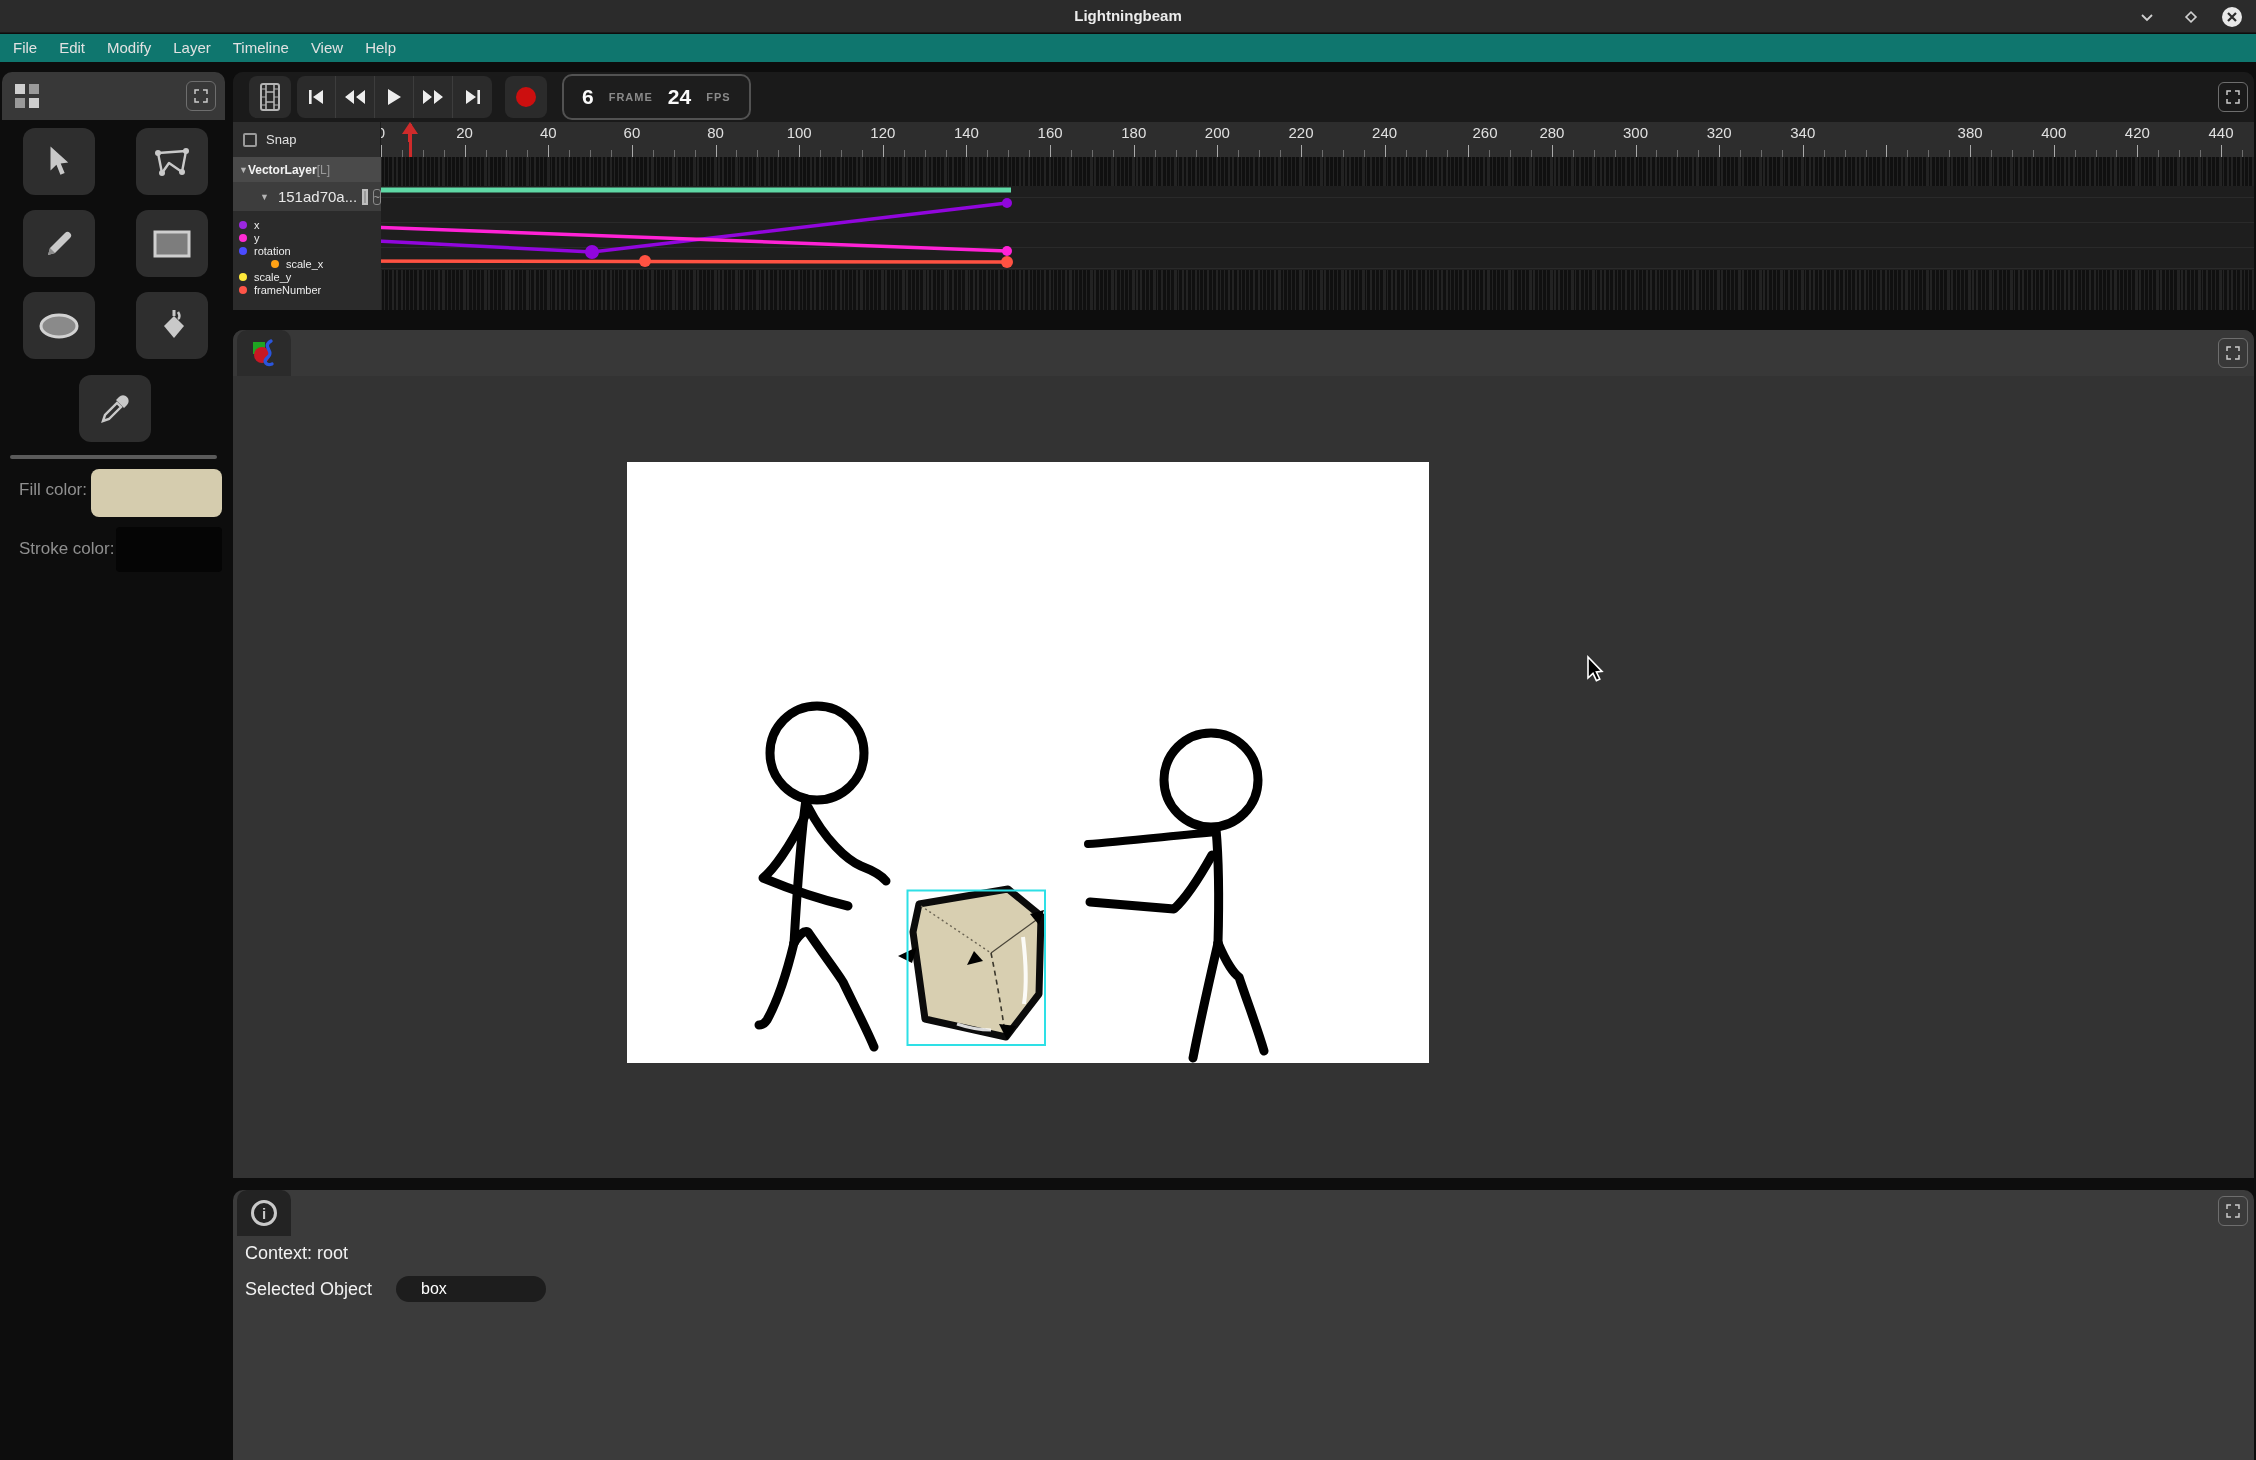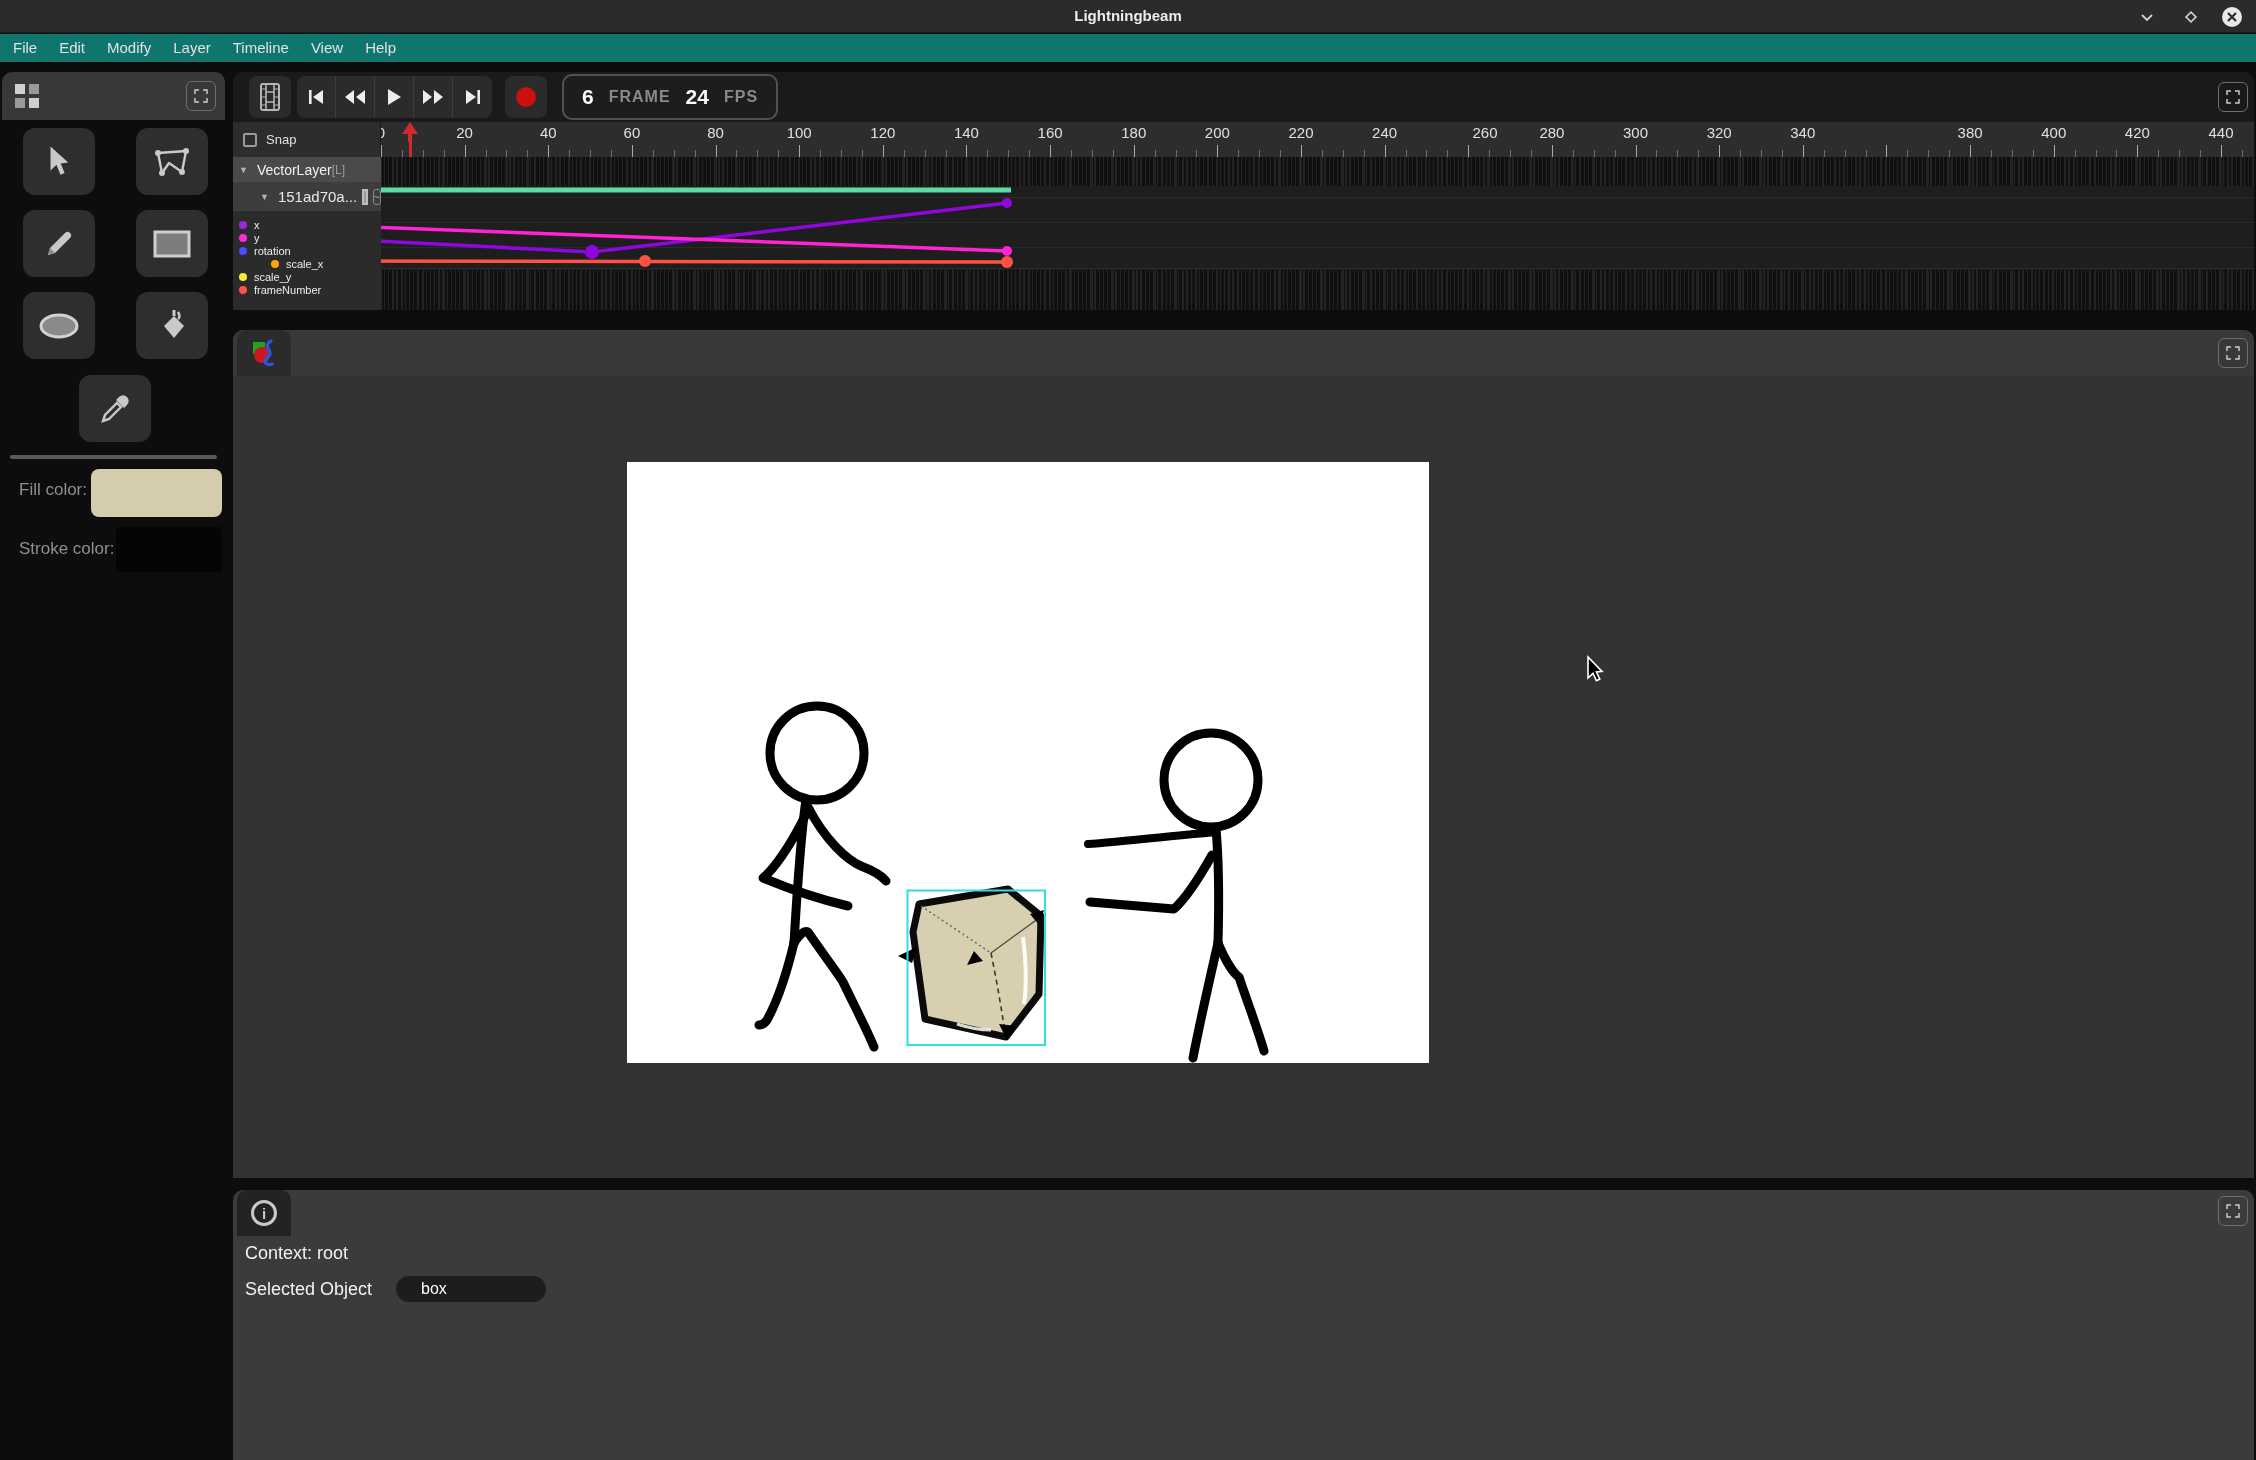--- a/index.html
+++ b/index.html
@@ -32,21 +32,21 @@
   
   #timeline{left:233px;top:72px;width:2021px;height:238px;background:#191919;border-radius:10px 10px 0 0;overflow:hidden;}
   #tl-toolbar{left:0;top:0;width:2021px;height:50px;background:#1a1a1a;}
   .tbtn{background:#2b2b2b;border-radius:8px;display:flex;align-items:center;justify-content:center;}
   #transport{left:64px;top:4px;height:42px;display:flex;}
   .tr-seg{width:39px;height:42px;display:flex;align-items:center;justify-content:center;border-right:1px solid #3d3d3d;}
   .tr-seg:last-child{border-right:none;}
   #framebox{left:329px;top:2px;height:46px;border:2px solid #525252;border-radius:10px;background:#1d1d1d;
             display:flex;align-items:center;padding:0 18px;gap:15px;}
   .fb-num{font-size:21px;font-weight:bold;color:#fafafa;}
-  .fb-lbl{font-size:16px;font-weight:bold;letter-spacing:1px;color:#8a8a8a;}
+  .fb-lbl{font-size:11px;font-weight:bold;letter-spacing:1px;color:#8a8a8a;}
   #ruler{left:0;top:50px;width:2021px;height:35px;background:#2d2d2d;}
   .rl-label{position:absolute;top:2px;transform:translateX(-50%);font-size:15px;color:#e0e0e0;}
   .rl-tick{position:absolute;bottom:0;width:1px;background:#9a9a9a;}
   #snap-row{left:0;top:50px;width:148px;height:35px;background:#2d2d2d;border-right:1px solid #1c1c1c;display:flex;align-items:center;}
   #snap-box{width:14px;height:14px;border:2px solid #9a9a9a;border-radius:2px;margin-left:10px;}
   #snap-lbl{font-size:13px;color:#e0e0e0;margin-left:9px;}
   #layer-row{left:0;top:85px;width:148px;height:25px;background:#4a4a4a;display:flex;align-items:center;}
   #obj-row{left:0;top:110px;width:148px;height:29px;background:#3d3d3d;display:flex;align-items:center;}
   #props-col{left:0;top:139px;width:148px;height:99px;background:#2b2b2b;}
   .tri{font-size:9px;color:#b5b5b5;}
@@ -379,21 +379,21 @@
           <circle cx="922" cy="190" r="6" fill="#ff5242"></circle>
         </svg>
     </div>
 
     <div class="abs" id="snap-row">
       <div id="snap-box"></div>
       <span id="snap-lbl">Snap</span>
     </div>
     <div class="abs" id="layer-row">
       <span class="tri" style="margin-left:6px">▼</span>
-      <span style="font-size:14px;font-weight:normal;color:#f2f2f2;margin-left:9px">VectorLayer</span>
+      <span style="font-size:12px;font-weight:bold;color:#f2f2f2;">VectorLayer</span>
       <span style="font-size:12px;color:#9a9a9a">[L]</span>
     </div>
     <div class="abs" id="obj-row">
       <span class="tri" style="margin-left:27px">▼</span>
       <span style="font-size:15px;color:#e8e8e8;margin-left:9px">151ad70a...</span>
       <span style="width:16px;height:16px;background:#9a9a9a;border:2px solid #bdbdbd;margin-left:5px;display:inline-block"></span>
       <span style="width:16px;height:16px;border:1.5px solid #8a8a8a;margin-left:5px;display:inline-flex;align-items:center;justify-content:center;font-size:11px;color:#aaaaaa;border-radius:3px">~</span>
     </div>
     <div class="abs" id="props-col">
         <div class="prop-row" style="top: 7px;">

